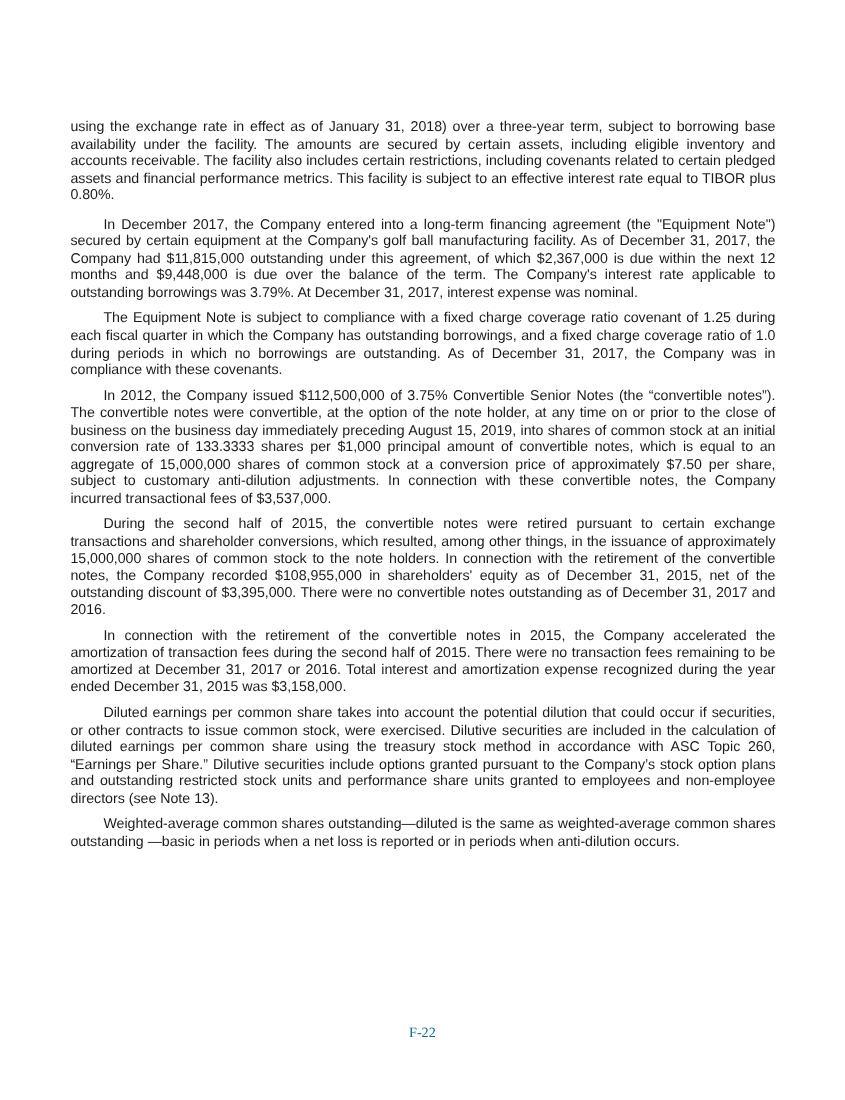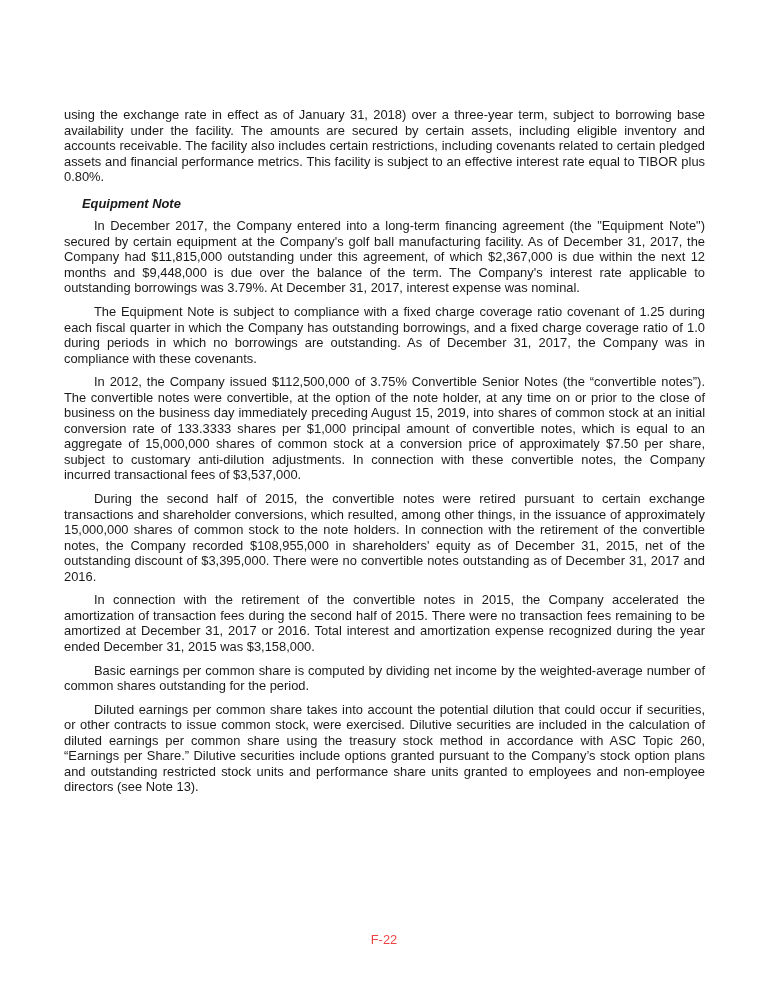--- a/index.html
+++ b/index.html
@@ -27,36 +27,35 @@
     font-weight: bold;
     margin: 16px 0 6px 0;
   }
   .tight { margin-bottom: 11px; }
   .footer {
     position: absolute;
     top: 932px;
     left: 0;
     width: 768px;
     text-align: center;
-    font-family: Liberation Sans, sans-serif;
+    font-family: Liberation Serif, serif;
     font-size: 12.9px;
-    color: #ef4444;
+    color: #0369a1;
   }
 </style>
 </head>
 <body>
 
 <div class="page">
   <p class="tight">using the exchange rate in effect as of January 31, 2018) over a three-year term, subject to borrowing base availability under the facility.  The amounts are secured by certain assets, including eligible inventory and accounts receivable.  The facility also includes certain restrictions, including covenants related to certain pledged assets and financial performance metrics.  This facility is subject to an effective interest rate equal to TIBOR plus 0.80%.</p>
 
-  <div class="subhead">Equipment Note</div>
   <p class="indent">In December 2017, the Company entered into a long-term financing agreement (the "Equipment Note") secured by certain equipment at the Company's golf ball manufacturing facility. As of December 31, 2017, the Company had $11,815,000 outstanding under this agreement, of which $2,367,000 is due within the next 12 months and $9,448,000 is due over the balance of the term. The Company's interest rate applicable to outstanding borrowings was 3.79%.  At December 31, 2017, interest expense was nominal.</p>
   <p class="indent">The Equipment Note is subject to compliance with a fixed charge coverage ratio covenant of 1.25 during each fiscal quarter in which the Company has outstanding borrowings, and a fixed charge coverage ratio of 1.0 during periods in which no borrowings are outstanding.  As of December 31, 2017, the Company was in compliance with these covenants.</p>
 
   <p class="indent">In 2012, the Company issued $112,500,000 of 3.75% Convertible Senior Notes (the “convertible notes”). The convertible notes were convertible, at the option of the note holder, at any time on or prior to the close of business on the business day immediately preceding August 15, 2019, into shares of common stock at an initial conversion rate of 133.3333 shares per $1,000 principal amount of convertible notes, which is equal to an aggregate of 15,000,000 shares of common stock at a conversion price of approximately $7.50 per share, subject to customary anti-dilution adjustments.  In connection with these convertible notes, the Company incurred transactional fees of $3,537,000.</p>
   <p class="indent">During the second half of 2015, the convertible notes were retired pursuant to certain exchange transactions and shareholder conversions, which resulted, among other things, in the issuance of approximately 15,000,000 shares of common stock to the note holders. In connection with the retirement of the convertible notes, the Company recorded $108,955,000 in shareholders' equity as of December 31, 2015, net of the outstanding discount of $3,395,000.  There were no convertible notes outstanding as of December 31, 2017 and 2016.</p>
   <p class="indent">In connection with the retirement of the convertible notes in 2015, the Company accelerated the amortization of transaction fees during the second half of 2015.  There were no transaction fees remaining to be amortized at December 31, 2017 or 2016. Total interest and amortization expense recognized during the year ended December 31, 2015 was $3,158,000.</p>
 
-  <p class="indent">Basic earnings per common share is computed by dividing net income by the weighted-average number of common shares outstanding for the period.</p>
   <p class="indent">Diluted earnings per common share takes into account the potential dilution that could occur if securities, or other contracts to issue common stock, were exercised. Dilutive securities are included in the calculation of diluted earnings per common share using the treasury stock method in accordance with ASC Topic 260, “Earnings per Share.” Dilutive securities include options granted pursuant to the Company’s stock option plans and outstanding restricted stock units and performance share units granted to employees and non-employee directors (see Note 13).</p>
+  <p class="indent">Weighted-average common shares outstanding—diluted is the same as weighted-average common shares outstanding —basic in periods when a net loss is reported or in periods when anti-dilution occurs.</p>
 </div>
 
 <div class="footer">F-22</div>
 
 </body></html>

